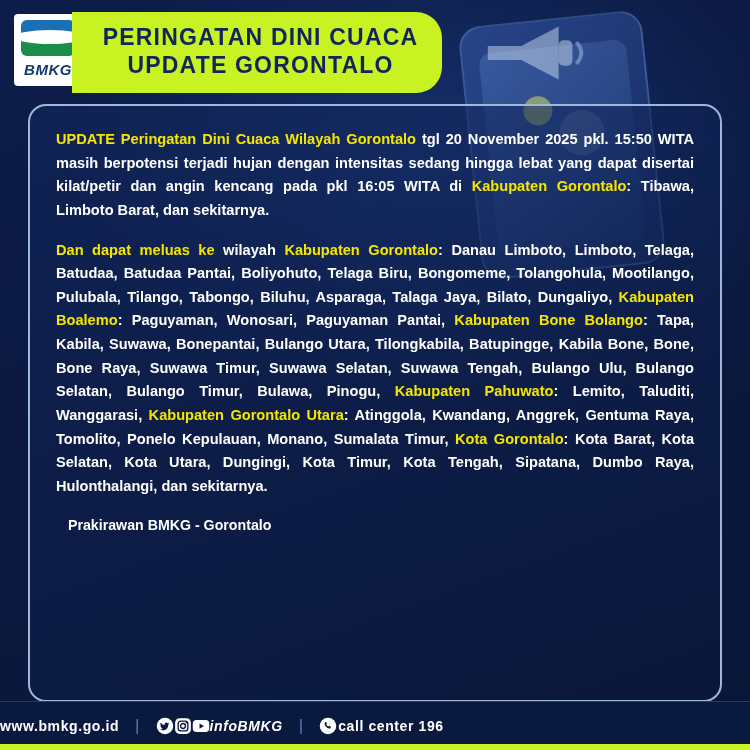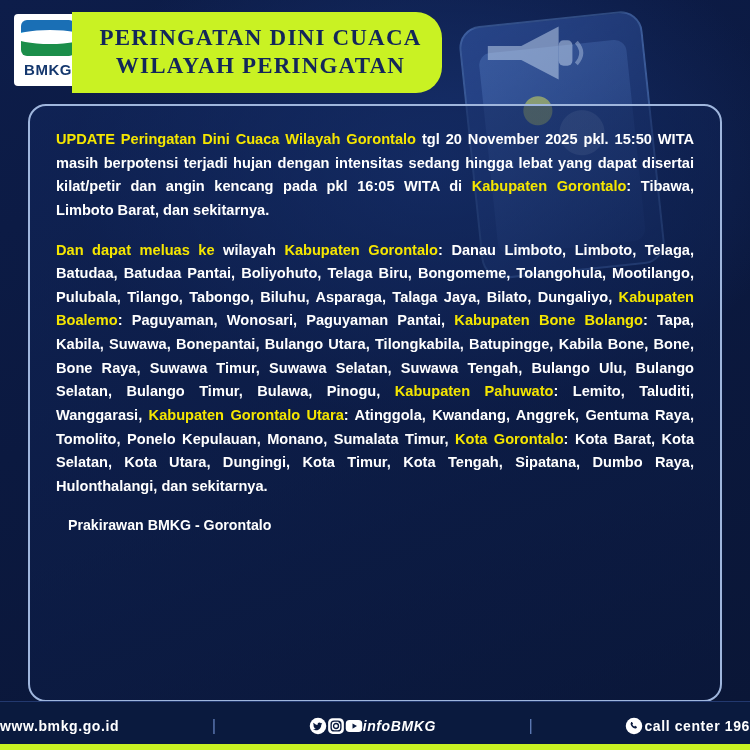--- a/index.html
+++ b/index.html
@@ -96,32 +96,32 @@
     height: 14px;
     background: #ffffff;
     border-radius: 50%;
   }
   .logo-text {
     font-size: 15px;
     font-weight: bold;
     color: #15386e;
     letter-spacing: 0.5px;
     margin-top: 5px;
+    font-style: italic;
   }
 
   .title-banner {
     position: absolute;
     left: 72px;
     top: 12px;
     width: 370px;
     padding: 12px 17px 14px 24px;
     background: #c9f223;
     border-radius: 0 26px 26px 0;
     box-sizing: border-box;
-    font-family: Liberation Serif, serif;
   }
   .title-line {
     color: #13265a;
     font-size: 23px;
     font-weight: bold;
     letter-spacing: 1.2px;
     line-height: 1.2;
     text-align: center;
   }
 
@@ -164,21 +164,21 @@
   .footer {
     position: absolute;
     left: 0;
     bottom: 0;
     width: 750px;
     height: 48px;
     background: #0a1a3e;
     border-top: 1px solid #22386e;
     display: flex;
     align-items: center;
-    justify-content: space-between;
+    justify-content: flex-start;
     gap: 16px;
   }
   .footer-text {
     color: #ffffff;
     font-size: 14px;
     font-weight: bold;
     letter-spacing: 0.6px;
   }
   .sep {
     color: #5d79b4;
@@ -222,21 +222,21 @@
     <path d="M100 24 q10 11 0 22" stroke="#cfe0f5" stroke-width="4" fill="none" opacity="0.6"></path>
   </svg>
 
   <div class="logo">
     <div class="logo-sym"></div>
     <div class="logo-text">BMKG</div>
   </div>
 
   <div class="title-banner">
     <div class="title-line">PERINGATAN DINI CUACA</div>
-    <div class="title-line">WILAYAH PERINGATAN</div>
+    <div class="title-line">UPDATE GORONTALO</div>
   </div>
 
   <div class="card">
 
     <p class="para">
       <span class="hl">UPDATE Peringatan Dini Cuaca Wilayah Gorontalo</span><span> tgl 20 November 2025 pkl. 15:50 WITA masih berpotensi terjadi hujan dengan intensitas sedang hingga lebat yang dapat disertai kilat/petir dan angin kencang pada pkl 16:05 WITA di </span><span class="hl">Kabupaten Gorontalo</span><span>: Tibawa, Limboto Barat, dan sekitarnya.</span>
     </p>
 
     <p class="para">
       <span class="hl">Dan dapat meluas ke</span><span> wilayah </span><span class="hl">Kabupaten Gorontalo</span><span>: Danau Limboto, Limboto, Telaga, Batudaa, Batudaa Pantai, Boliyohuto, Telaga Biru, Bongomeme, Tolangohula, Mootilango, Pulubala, Tilango, Tabongo, Biluhu, Asparaga, Talaga Jaya, Bilato, Dungaliyo, </span><span class="hl">Kabupaten Boalemo</span><span>: Paguyaman, Wonosari, Paguyaman Pantai, </span><span class="hl">Kabupaten Bone Bolango</span><span>: Tapa, Kabila, Suwawa, Bonepantai, Bulango Utara, Tilongkabila, Batupingge, Kabila Bone, Bone, Bone Raya, Suwawa Timur, Suwawa Selatan, Suwawa Tengah, Bulango Ulu, Bulango Selatan, Bulango Timur, Bulawa, Pinogu, </span><span class="hl">Kabupaten Pahuwato</span><span>: Lemito, Taluditi, Wanggarasi, </span><span class="hl">Kabupaten Gorontalo Utara</span><span>: Atinggola, Kwandang, Anggrek, Gentuma Raya, Tomolito, Ponelo Kepulauan, Monano, Sumalata Timur, </span><span class="hl">Kota Gorontalo</span><span>: Kota Barat, Kota Selatan, Kota Utara, Dungingi, Kota Timur, Kota Tengah, Sipatana, Dumbo Raya, Hulonthalangi, dan sekitarnya.</span>

